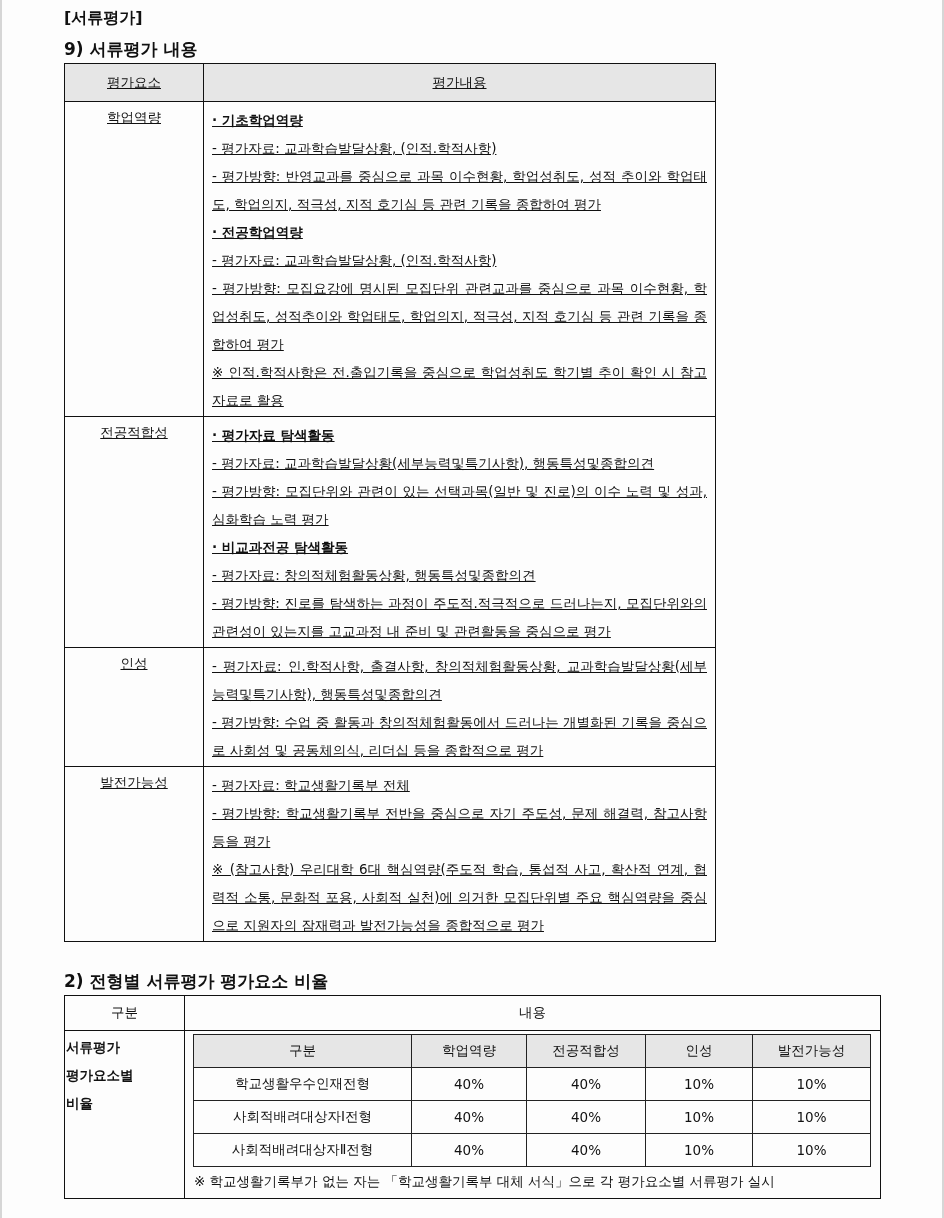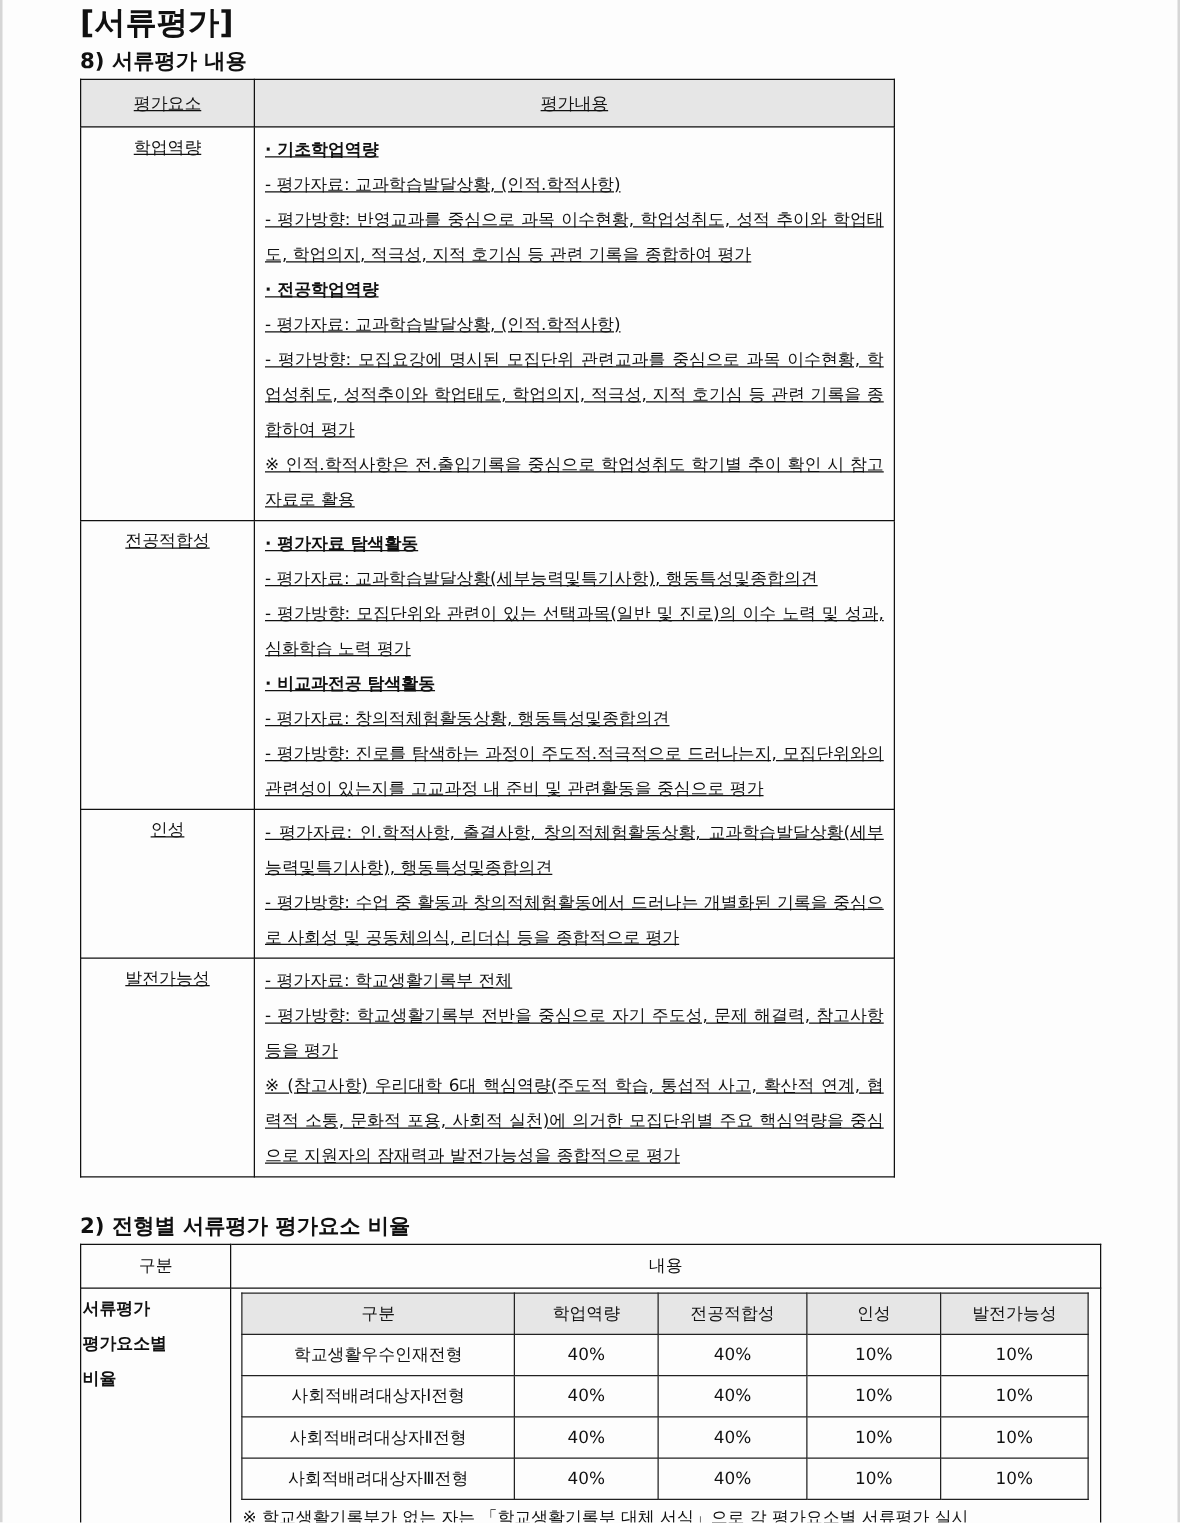--- a/index.html
+++ b/index.html
@@ -7,21 +7,21 @@
     width: 944px; height: 1218px; overflow: hidden;
     background: #fdfdfd;
     font-family: "DejaVu Sans", "Liberation Sans", sans-serif;
     color: #111;
     position: relative;
   }
   .page-edge-left { position: absolute; left: 0; top: 0; width: 2px; height: 1218px; background: #d6d6d6; }
   .page-edge-right { position: absolute; right: 0; top: 0; width: 2px; height: 1218px; background: #d6d6d6; }
   .content { position: absolute; left: 64px; top: 0; width: 817px; }
 
-  .h-section { font-weight: bold; font-size: 25px; line-height: 24px; margin: 0; }
+  .h-section { font-weight: bold; font-size: 16px; line-height: 24px; margin: 0; }
   .h-sub { font-weight: bold; font-size: 17px; line-height: 22px; margin: 0; }
 
   table { border-collapse: collapse; }
   .t1 { width: 652px; font-size: 13.5px; text-decoration: underline; }
   .t1 th, .t1 td { border: 1.5px solid #111; }
   .t1 th { background: #e6e6e6; font-weight: normal; height: 37px; padding: 0; text-align: center; vertical-align: middle; }
   .t1 td.label { width: 136px; text-align: center; vertical-align: top; padding-top: 7px; }
   .t1 td.body { padding: 4px 8px 2px 8px; vertical-align: top; text-align: justify; }
   .line { line-height: 28px; }
   .bullet { font-weight: bold; }
@@ -43,21 +43,21 @@
 <body>
 
 <div class="page-edge-left"></div>
 <div class="page-edge-right"></div>
 
 <div class="content">
 
   <div style="height:6px"></div>
   <p class="h-section">[서류평가]</p>
   <div style="height:8px"></div>
-  <p class="h-sub">8) 서류평가 내용</p>
+  <p class="h-sub">9) 서류평가 내용</p>
   <div style="height:3px"></div>
 
   <table class="t1">
     <tbody>
       <tr>
         <th style="width:136px">평가요소</th>
         <th>평가내용</th>
       </tr>
 
       <tr>
@@ -144,27 +144,20 @@
                 <td>10%</td>
                 <td>10%</td>
               </tr>
               <tr>
                 <td>사회적배려대상자Ⅱ전형</td>
                 <td>40%</td>
                 <td>40%</td>
                 <td>10%</td>
                 <td>10%</td>
               </tr>
-              <tr>
-                <td>사회적배려대상자Ⅲ전형</td>
-                <td>40%</td>
-                <td>40%</td>
-                <td>10%</td>
-                <td>10%</td>
-              </tr>
             </tbody>
           </table>
           <div class="note2">※ 학교생활기록부가 없는 자는 「학교생활기록부 대체 서식」으로 각 평가요소별 서류평가 실시</div>
         </td>
       </tr>
     </tbody>
   </table>
 
   <div style="height:26px"></div>
   <p class="interview-h">[면접평가]</p>

